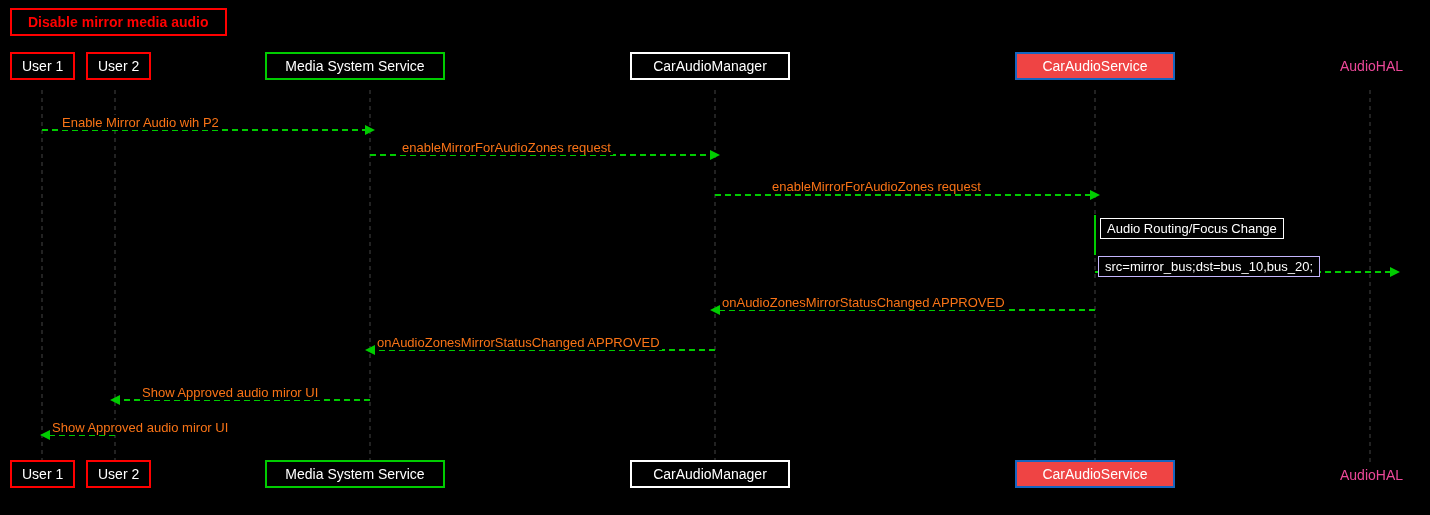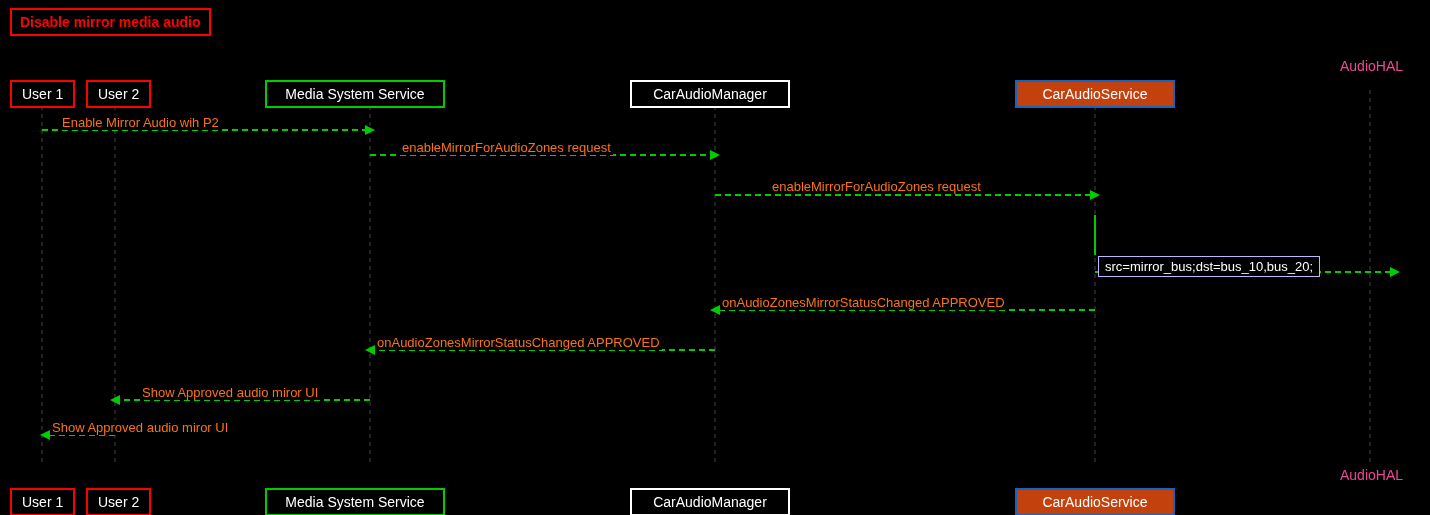--- a/index.html
+++ b/index.html
@@ -22,37 +22,36 @@
       position: absolute;
       border: 2px solid;
       padding: 4px 10px;
       font-size: 14px;
       font-weight: normal;
       white-space: nowrap;
       display: flex;
       align-items: center;
       justify-content: center;
       background: #000;
-      margin-top: 28px;
     }
     .actor-box.red-border { border-color: #ff0000; }
     .actor-box.green-border { border-color: #00cc00; align-items: center; }
-    .actor-box.blue-bg { background: #c2410c; border-color: #1565C0; color: #fff; }
+    .actor-box.blue-bg { background: #ef4444; border-color: #1565C0; color: #fff; }
     .actor-label {
       position: absolute;
       font-size: 14px;
       color: #ec4899;
       white-space: nowrap;
       text-align: right;
     }
     
     .title-box {
       position: absolute;
       border: 2px solid #ff0000;
-      padding: 4px 8px;
+      padding: 4px 16px;
       font-size: 14px;
       font-weight: bold;
       color: #ff0000;
       background: #000;
     }
     .arrow-label {
       position: absolute;
       color: #f97316;
       font-size: 13px;
       white-space: nowrap;
@@ -156,20 +155,23 @@
   </div>
 
   <div class="arrow-label" style="left:400px; top:140px;">
     <span>enableMirrorForAudioZones request</span>
   </div>
 
   <div class="arrow-label" style="left:770px; top:179px;">
     <span>enableMirrorForAudioZones request</span>
   </div>
 
+  <div style="position:absolute; left:1100px; top:218px; border:1px solid #fff; padding:2px 6px; background:#000;">
+    <span>Audio Routing/Focus Change</span>
+  </div>
 
   <div style="position:absolute; left:1098px; top:256px; border:1px solid #c4b5fd; padding:2px 6px; background:#000;">
     <span>src=mirror_bus;dst=bus_10,bus_20;</span>
   </div>
 
   <div class="arrow-label" style="left:720px; top:295px;">
     <span>onAudioZonesMirrorStatusChanged APPROVED</span>
   </div>
 
   <div class="arrow-label" style="left:375px; top:335px;">

